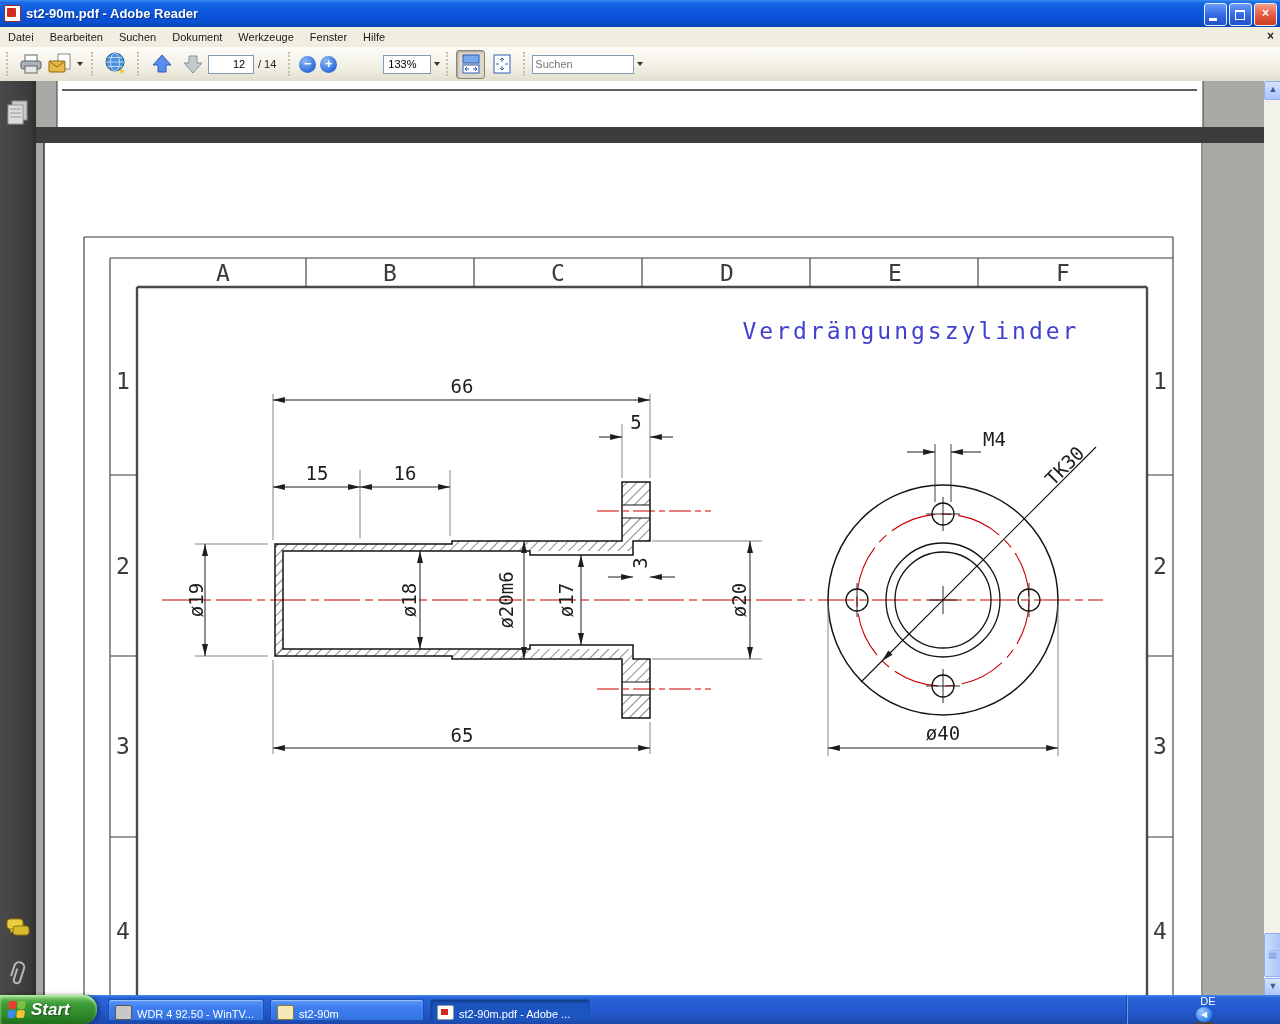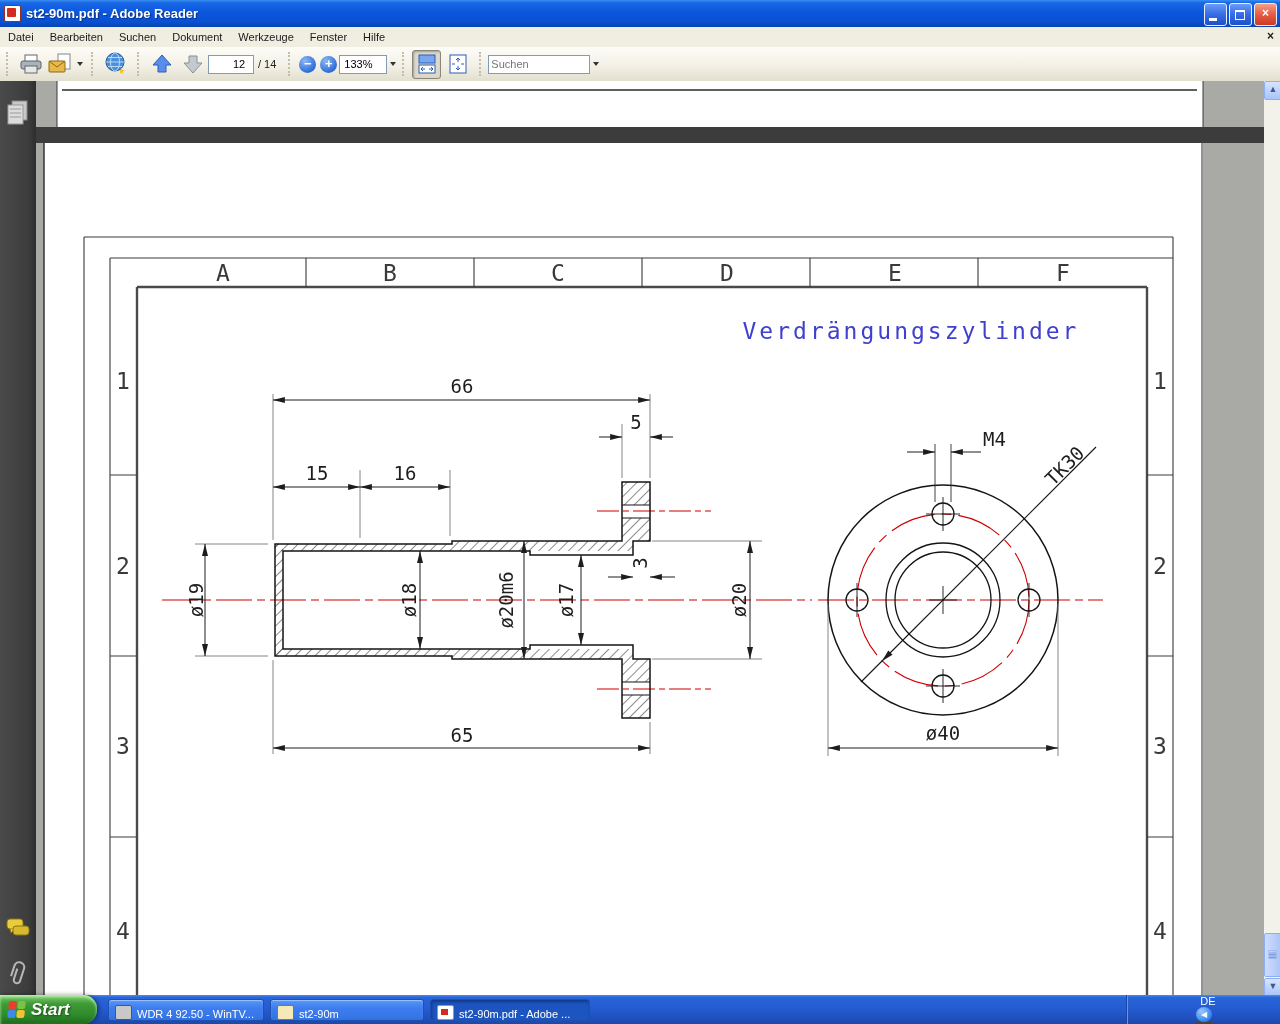--- a/index.html
+++ b/index.html
@@ -39,21 +39,21 @@
   .tbtn{height:27px;min-width:27px;border:1px solid transparent;border-radius:3px;
     display:flex;align-items:center;justify-content:center;margin:0 1px;}
   .tbtn.pressed{background:#dcd8ca;border:1px solid #8a8678;box-shadow:inset 1px 1px 2px #a29e90;}
   .caret{width:0;height:0;border-left:3px solid transparent;border-right:3px solid transparent;
     border-top:4px solid #333;margin-left:3px;}
   .tb-input{height:17px;border:1px solid #7f9db9;background:#fff;font-size:11px;
     font-family:"Liberation Sans",sans-serif;padding:0 2px;}
   #page-box{width:24px;text-align:center;padding-left:18px;}
   #page-total{font-size:11px;color:#222;margin:0 6px 0 4px;}
   #zoom-box{width:42px;height:17px;border:1px solid #7f9db9;background:#fff;font-size:11px;
-    display:flex;align-items:center;justify-content:flex-start;padding-left:4px;}
+    display:flex;align-items:center;justify-content:flex-start;padding-left:4px;margin-left:44px;}
   #search-box{width:96px;color:#8a8a8a;}
   .circle-btn{width:17px;height:17px;border-radius:50%;
     background:radial-gradient(circle at 35% 30%,#8cb8f5,#2e6cd8 70%);
     color:#fff;font-weight:bold;font-size:13px;line-height:15px;text-align:center;margin:0 2px;}
 
   
   #sidebar{left:0;top:81px;width:36px;height:914px;
     background:linear-gradient(90deg,#4a4a4a 0%,#3c3c3c 80%,#2e2e2e 100%);border-right:1px solid #1d1d1d;}
   #viewer-svg{left:36px;top:81px;}
   #scrollbar{left:1264px;top:81px;width:16px;height:914px;background:#f2f1ea;}

